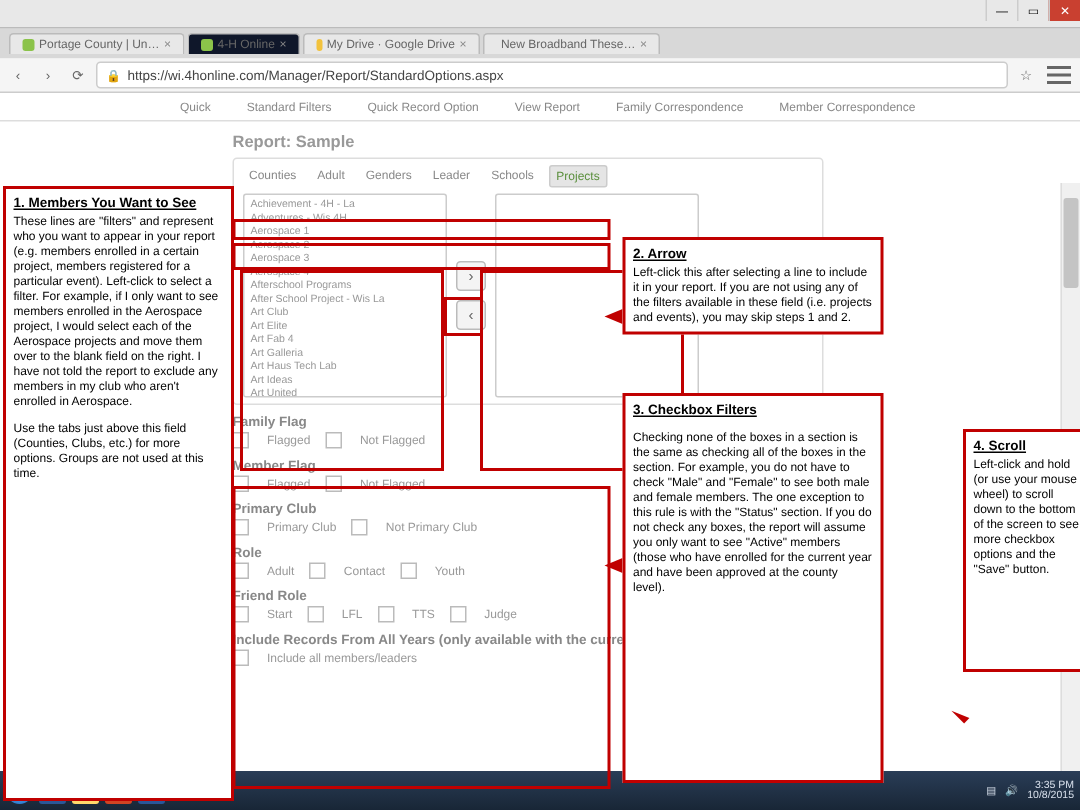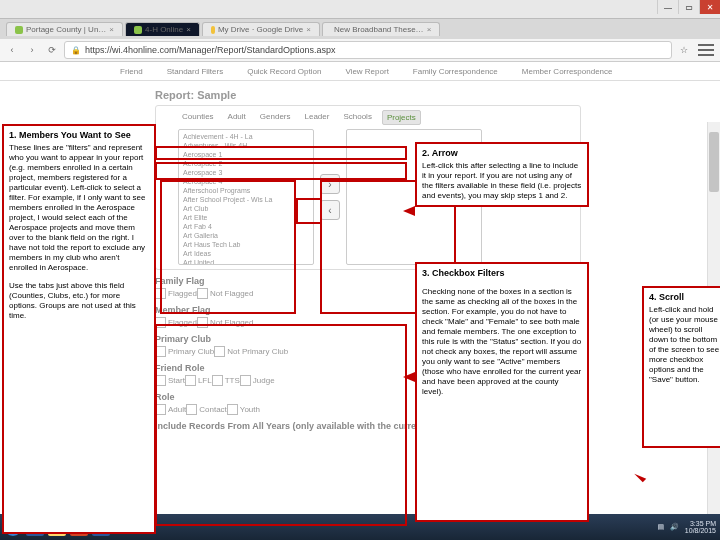--- a/index.html
+++ b/index.html
@@ -15,38 +15,38 @@
 .addr-bar{height:22px;background:#f5f5f5;border-bottom:1px solid #ccc;display:flex;align-items:center;padding:0 4px;gap:4px}
 .nav-btn{width:16px;height:16px;display:flex;align-items:center;justify-content:center;color:#666;border-radius:3px}
 .addr{flex:1;height:16px;background:#fff;border:1px solid #ccc;border-radius:3px;font-size:9px;padding:0 6px;display:flex;align-items:center;color:#444}
 .lock-icon{color:#38a038;margin-right:4px;font-size:8px}
 .menu-icon{width:16px;height:14px;display:flex;flex-direction:column;justify-content:space-around;padding:1px 2px}
 .menu-icon span{height:2px;background:#666}
 .page{position:relative;height:480px;overflow:hidden}
 .app-menu{height:18px;background:#fff;border-bottom:1px solid #ddd;display:flex;align-items:center;padding-left:120px;gap:24px;font-size:8px;color:#888}
 .content{position:relative;padding:6px 6px 6px 155px}
 .report-title{font-size:11px;color:#999;font-weight:bold;margin:2px 0 4px 0}
-.panel{border:1px solid #ddd;border-radius:3px;margin-bottom:6px;padding:4px 22px}
+.panel{border:1px solid #ddd;border-radius:3px;margin-bottom:6px;padding:4px 6px}
 .panel-tabs{display:flex;gap:6px;font-size:8px;color:#888;margin-bottom:4px}
 .panel-tabs span{padding:2px 4px}
 .panel-tabs .sel{color:#5a8f3c;border:1px solid #ccc;border-radius:2px;background:#e5e5e5}
 .dual-list{display:flex;align-items:center;gap:6px}
 .listbox{width:130px;height:130px;border:1px solid #ccc;border-radius:2px;background:#fff;overflow:hidden;font-size:7px;color:#999;padding:2px}
 .listbox div{padding:1px 2px}
 .arrows{display:flex;flex-direction:column;gap:6px}
 .arr-btn{width:18px;height:18px;border:1px solid #bbb;border-radius:3px;display:flex;align-items:center;justify-content:center;font-size:10px;color:#666;background:#f4f4f4}
 .sec{margin-bottom:6px}
 .sec-label{font-size:9px;color:#888;font-weight:bold;margin-bottom:2px}
-.cb-row{display:flex;font-size:8px;color:#999;align-items:center}
+.cb-row{display:flex;gap:10px;font-size:8px;color:#999;align-items:center}
 .cb{width:9px;height:9px;border:1px solid #bbb;display:inline-block;margin-right:2px;vertical-align:middle}
 
 .callout{position:absolute;border:2px solid #c00000;background:#fff;padding:4px 5px;font-size:8px;line-height:1.25;z-index:50}
-.callout h4{margin:0 0 2px 0;font-size:9px;font-weight:bold;}
+.callout h4{margin:0 0 2px 0;font-size:9px;font-weight:bold;text-decoration:underline}
 .co1{left:2px;top:62px;width:140px;height:398px}
-.co2{left:415px;top:80px;width:160px}
+.co2{left:415px;top:96px;width:160px}
 .co3{left:415px;top:200px;width:160px;height:248px}
 .co4{left:642px;top:224px;width:72px;height:150px}
 .red-box{position:absolute;border:2px solid #c00000;z-index:40;pointer-events:none}
 .rb-title{left:155px;top:84px;width:248px;height:10px}
 .rb-tabs{left:155px;top:100px;width:248px;height:14px}
 .rb-left{left:160px;top:118px;width:132px;height:130px}
 .rb-arrow{left:296px;top:136px;width:22px;height:22px}
 .rb-right{left:320px;top:118px;width:132px;height:130px}
 .rb-lower{left:155px;top:262px;width:248px;height:198px}
 .red-arrow{position:absolute;width:0;height:0;z-index:45}
@@ -109,21 +109,21 @@
   <div class="nav-btn">☆</div>
   <div class="menu-icon">
       <span></span>
       <span></span>
       <span></span>
     </div>
 </div>
 
 <div class="page">
   <div class="app-menu">
-    <span>Friend</span>
+    <span>Quick</span>
     <span>Standard Filters</span>
     <span>Quick Record Option</span>
     <span>View Report</span>
     <span>Family Correspondence</span>
     <span>Member Correspondence</span>
   </div>
 
   <div class="content">
     <div class="report-title">Report: Sample</div>
 
@@ -183,45 +183,49 @@
     <div class="sec">
         <div class="sec-label">Primary Club</div>
       <div class="cb-row">
           <span class="cb"></span>
           <span>Primary Club</span>
           <span class="cb"></span>
           <span>Not Primary Club</span>
         </div>
     </div>
     <div class="sec">
+        <div class="sec-label">Role</div>
+      <div class="cb-row">
+          <span class="cb"></span>
+          <span>Adult</span>
+          <span class="cb"></span>
+          <span>Contact</span>
+          <span class="cb"></span>
+          <span>Youth</span>
+        </div>
+    </div>
+    <div class="sec">
         <div class="sec-label">Friend Role</div>
       <div class="cb-row">
           <span class="cb"></span>
           <span>Start</span>
           <span class="cb"></span>
           <span>LFL</span>
           <span class="cb"></span>
           <span>TTS</span>
           <span class="cb"></span>
           <span>Judge</span>
         </div>
     </div>
     <div class="sec">
-        <div class="sec-label">Role</div>
-      <div class="cb-row">
-          <span class="cb"></span>
-          <span>Adult</span>
-          <span class="cb"></span>
-          <span>Contact</span>
-          <span class="cb"></span>
-          <span>Youth</span>
-        </div>
-    </div>
-    <div class="sec">
         <div class="sec-label">Include Records From All Years (only available with the current 4-H year)</div>
+      <div class="cb-row">
+          <span class="cb"></span>
+          <span>Include all members/leaders</span>
+        </div>
     </div>
   </div>
 
   <div class="red-box rb-title"></div>
   <div class="red-box rb-tabs"></div>
   <div class="red-box rb-left"></div>
   <div class="red-box rb-arrow"></div>
   <div class="red-box rb-right"></div>
   <div class="red-box rb-lower"></div>
 

